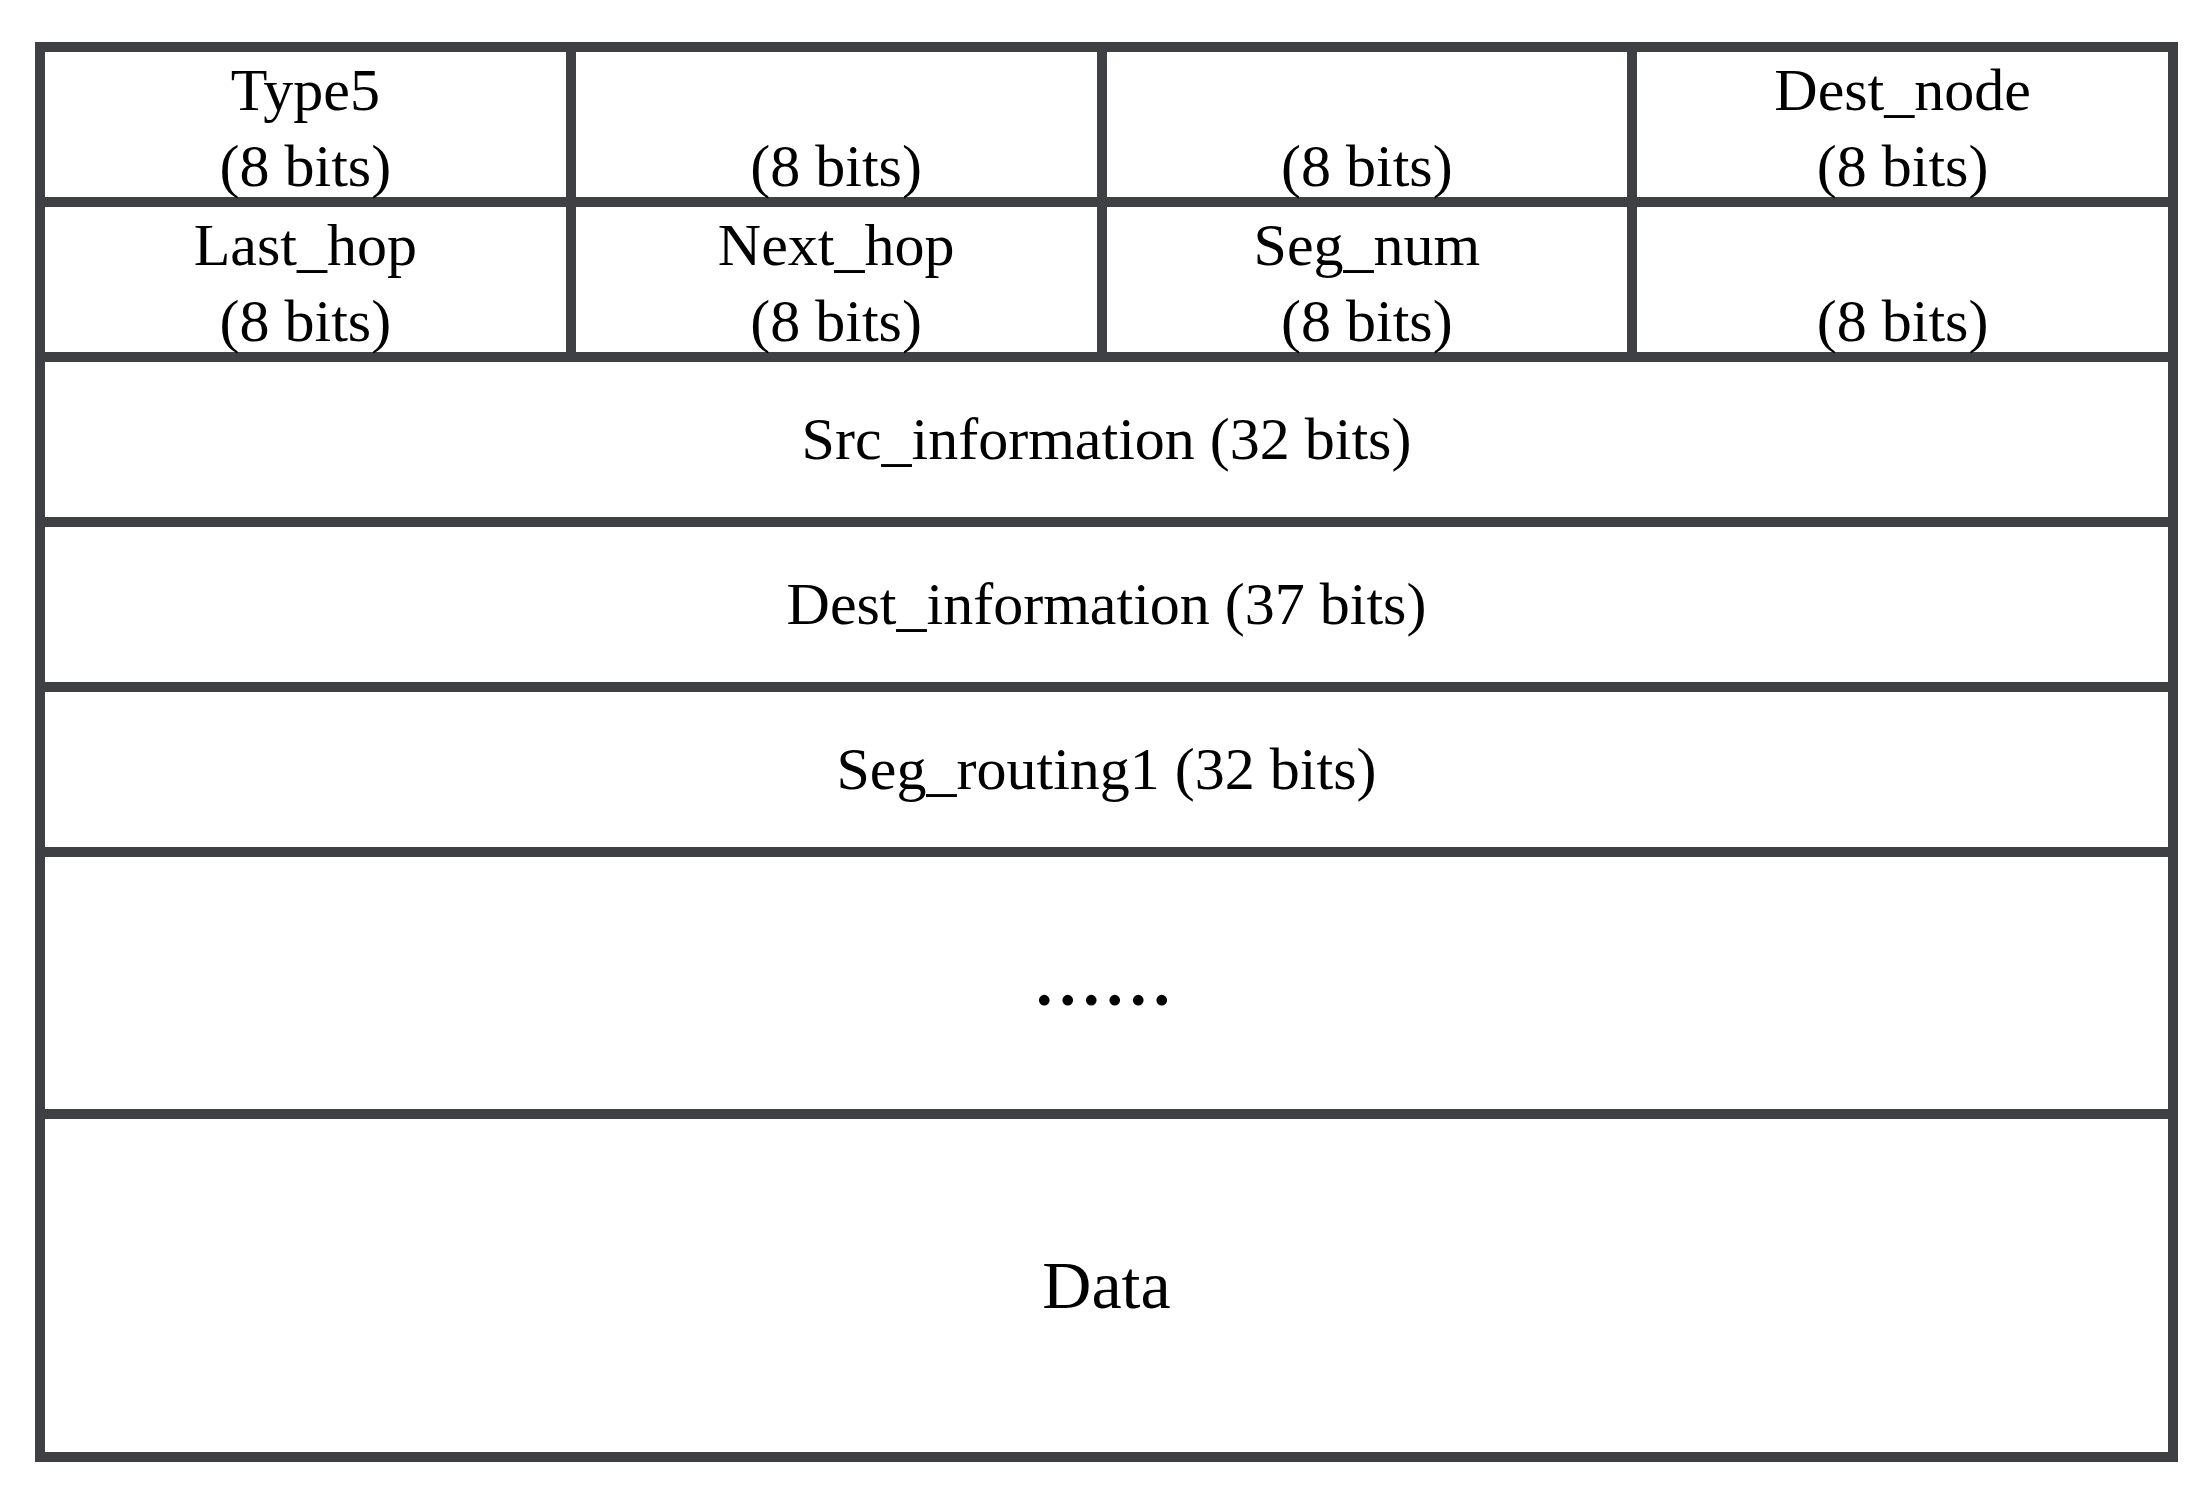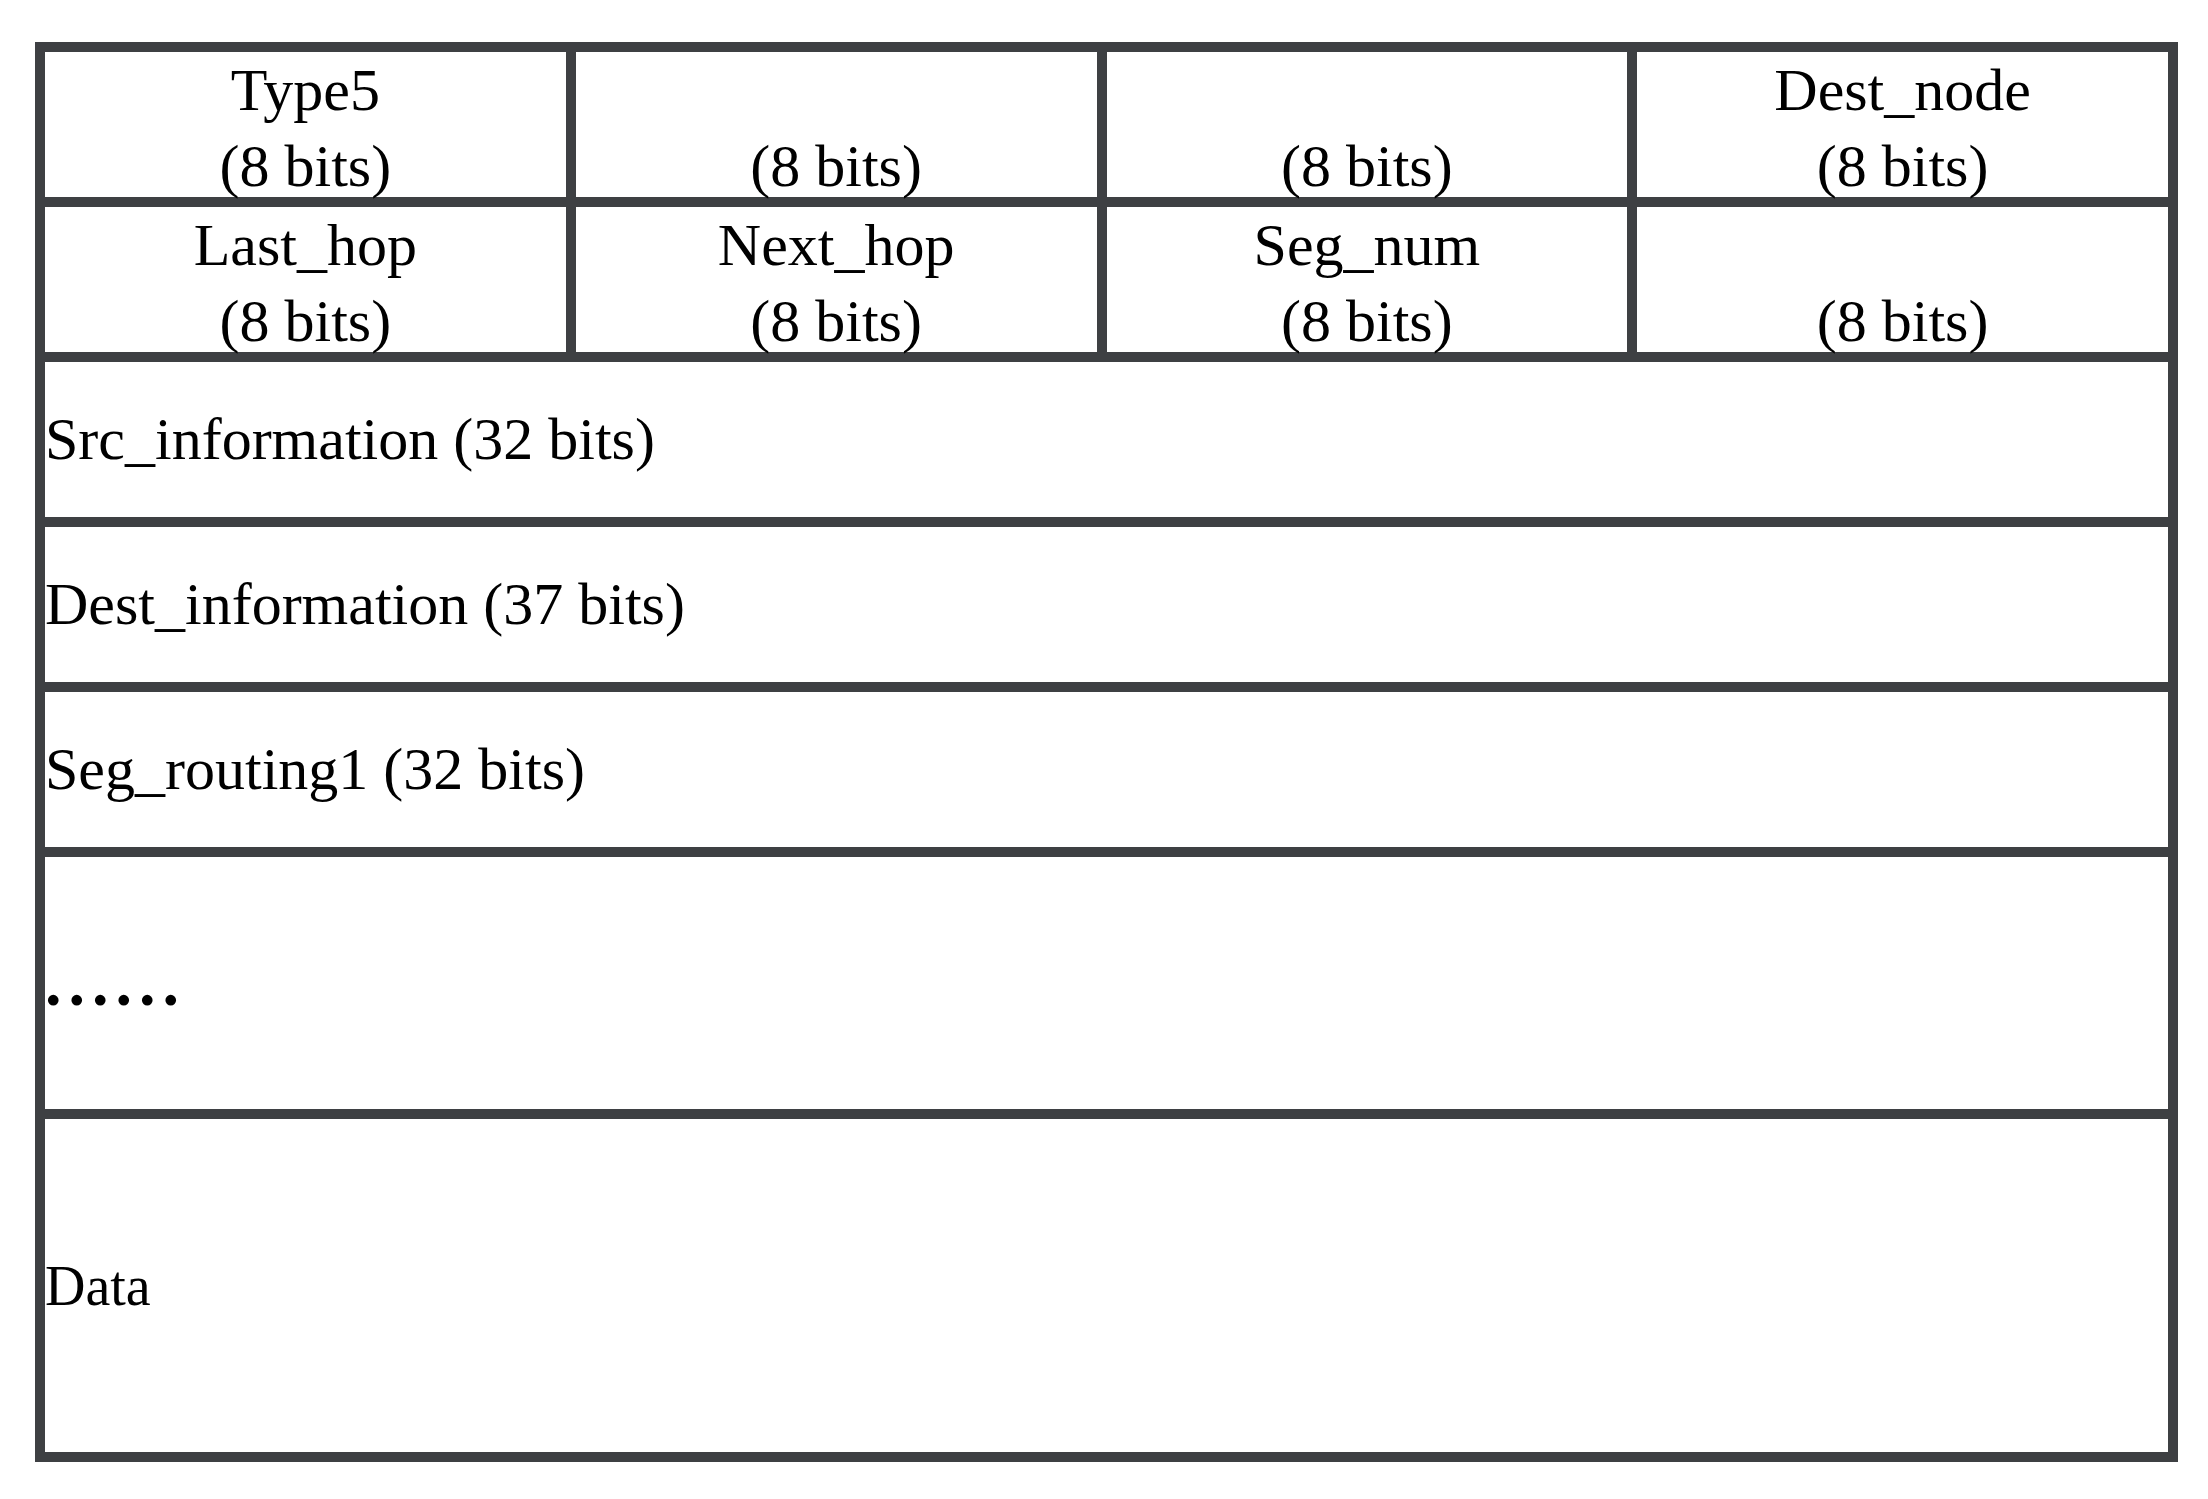--- a/index.html
+++ b/index.html
@@ -51,31 +51,31 @@
     text-align: center;
     line-height: 76px;
     font-size: 60px;
   }
   .cell:last-child {
     border-right: none;
   }
   .wide {
     display: flex;
     align-items: center;
-    justify-content: flex-start;
+    justify-content: center;
     text-align: center;
     font-size: 60px;
   }
   .dots-row {
     font-size: 66px;
     font-weight: 700;
     letter-spacing: 7px;
   }
   .data-row {
-    font-size: 56px;
+    font-size: 68px;
   }
 </style>
 </head>
 <body>
 
 <div class="canvas">
   <div class="packet">
 
     <div class="row hdr">
       <div class="cell">

